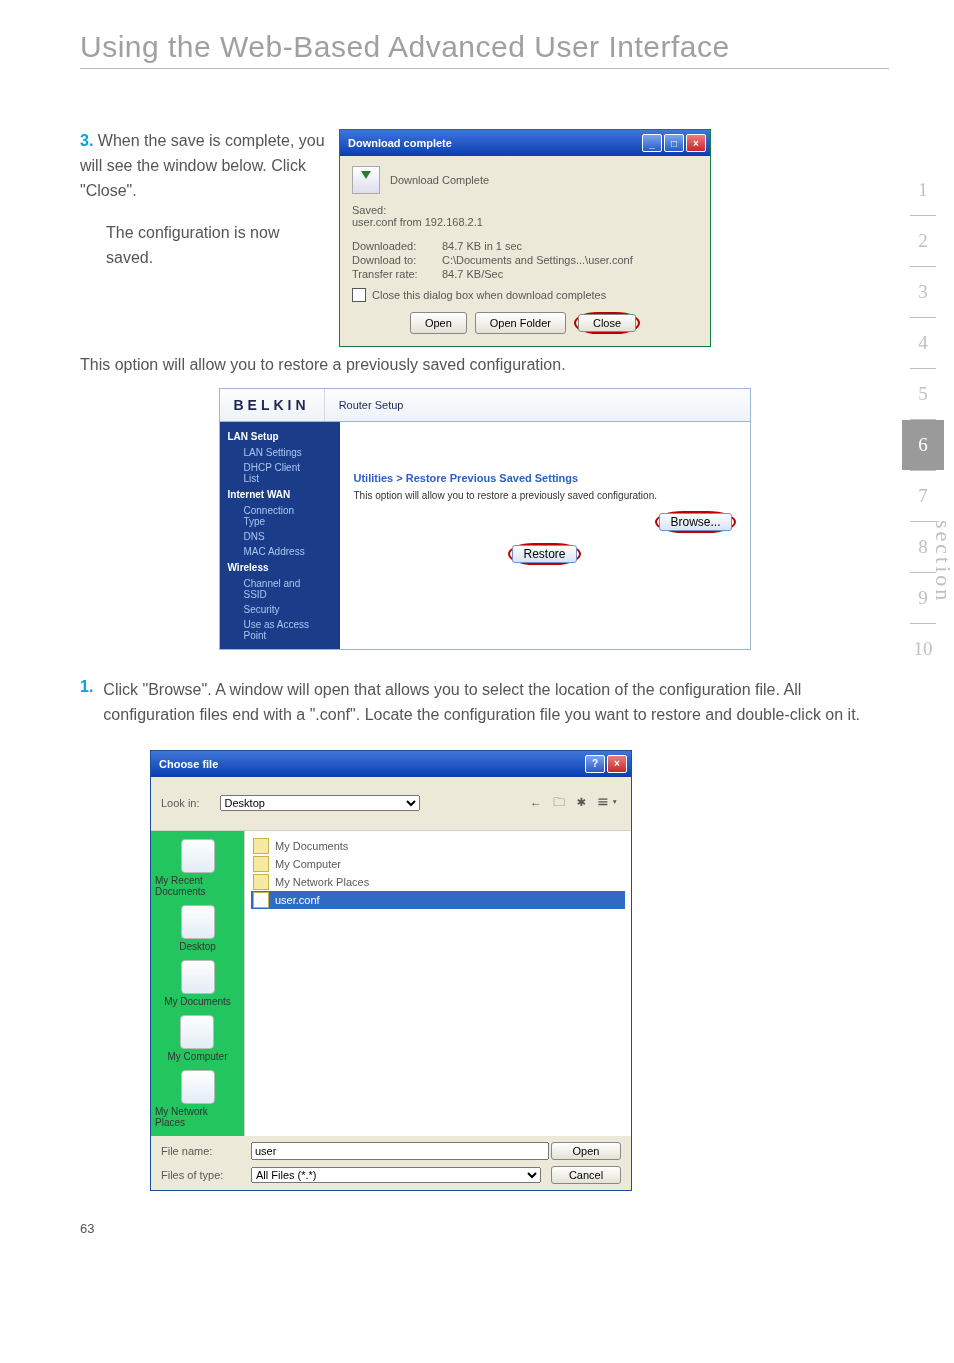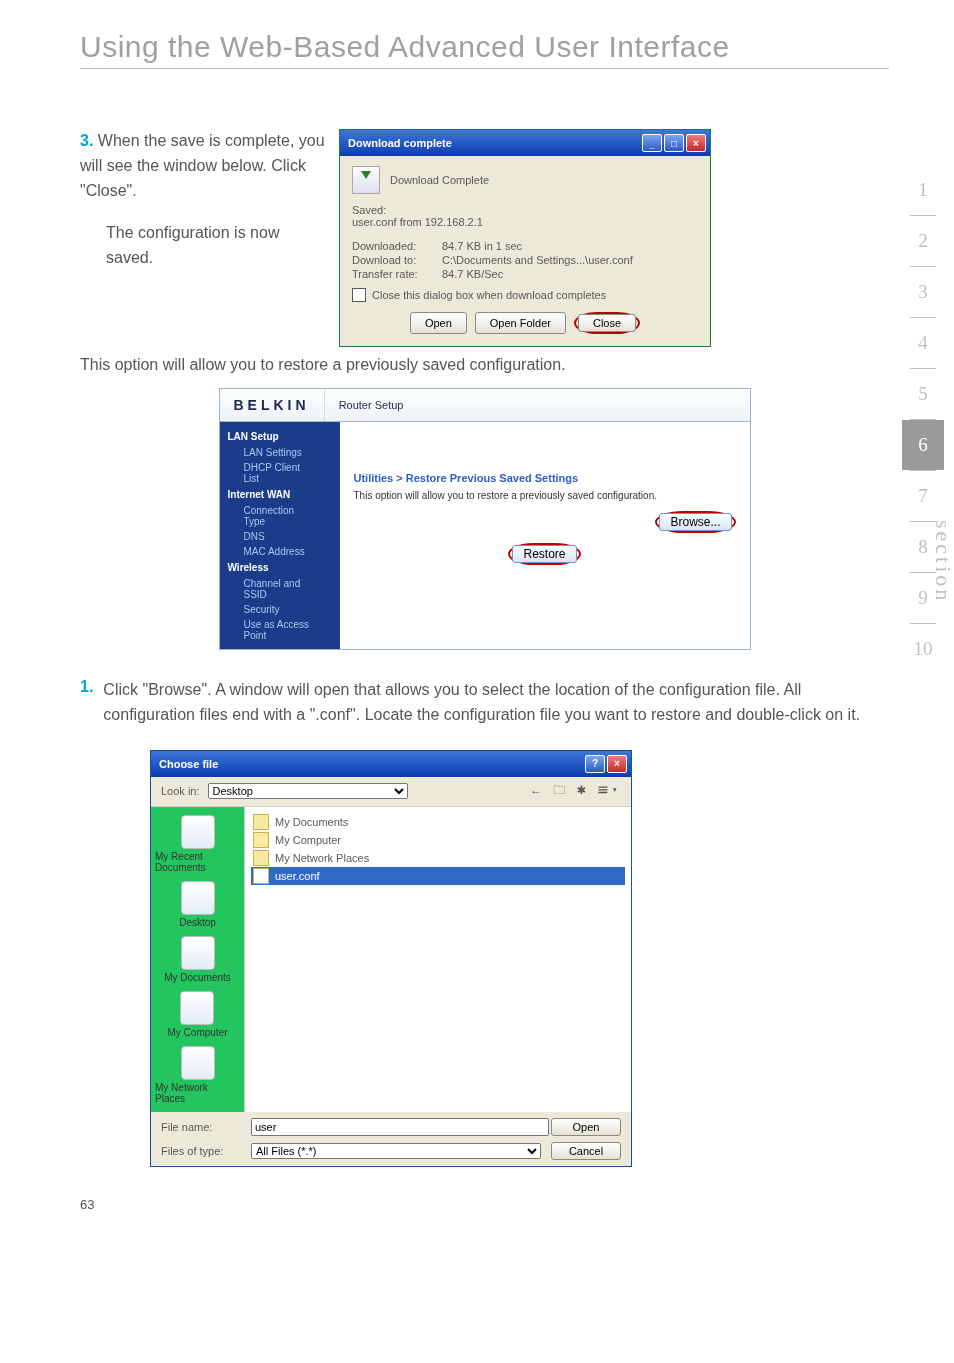--- a/index.html
+++ b/index.html
@@ -107,21 +107,21 @@
   .row-center { display:flex; justify-content:center; }
 
   .step1 { margin-top: 28px; display:flex; gap:10px; }
 
   
   .cf {
     width: 480px; margin-top:22px; margin-left:70px;
     border:1px solid #1a4f9c; font-family:Tahoma,sans-serif; font-size:11px; background:#fff;
   }
   .cf-title { display:flex; justify-content:space-between; align-items:center; background:linear-gradient(#3f76d9,#0b3db1); color:#fff; font-weight:bold; padding:4px 4px 4px 8px; }
-  .cf-look { display:flex; align-items:center; gap:8px; padding:4px 10px; border-bottom:1px solid #d4d0c8; background:#ece9d8; }
+  .cf-look { display:flex; align-items:center; gap:20px; padding:16px 10px; border-bottom:1px solid #d4d0c8; background:#ece9d8; }
   .cf-look select { font-size:11px; width:200px; }
   .cf-tbsp { flex:1; }
   .cf-tb-icons { color:#555; font-size:12px; letter-spacing:4px; }
   .cf-body { display:flex; background:#ece9d8; }
   .cf-side { width:85px; display:flex; flex-direction:column; align-items:center; gap:8px; padding:8px 4px; background:#22c55e; border-right:1px solid #d4d0c8; }
   .cf-side .pl { display:flex; flex-direction:column; align-items:center; font-size:10px; color:#333; gap:2px; cursor:pointer; }
   .cf-side .plicon { width:32px; height:32px; border:1px solid #bbb; background:linear-gradient(#fff,#e3ecf7); border-radius:4px; }
   .cf-list { flex:1; min-height:200px; background:#fff; padding:6px; }
   .cf-item { display:flex; align-items:center; gap:6px; font-size:11px; padding:1px 2px; }
   .cf-item.sel { background:#316ac5; color:#fff; }

